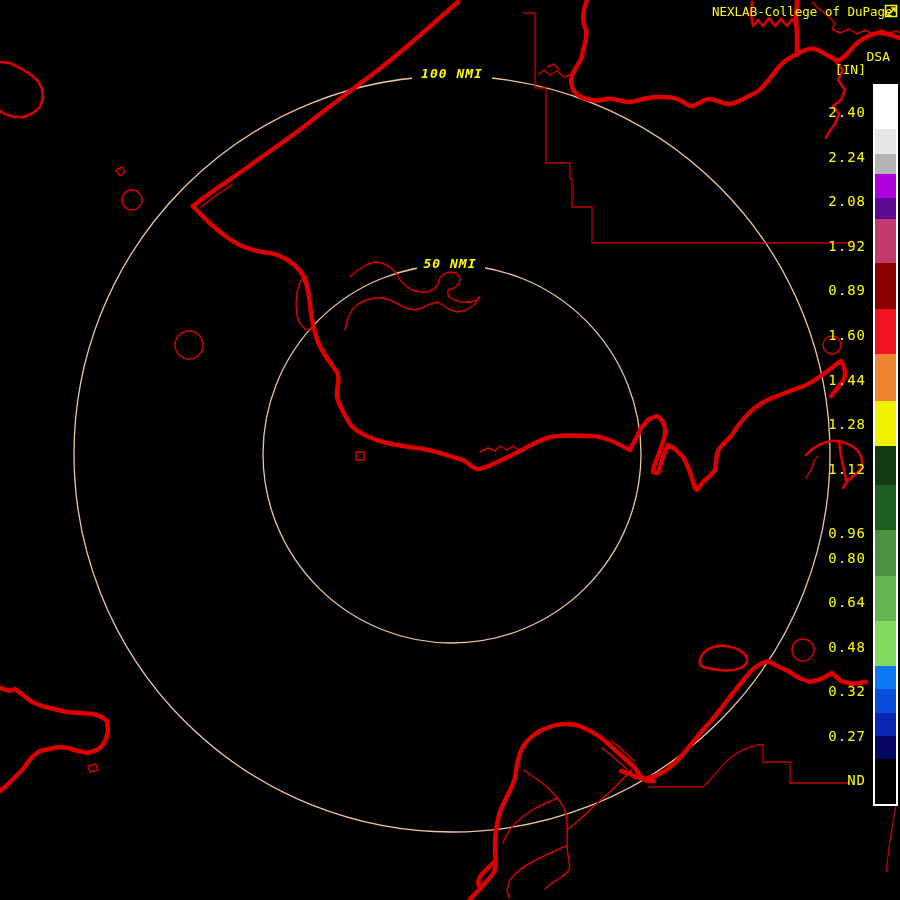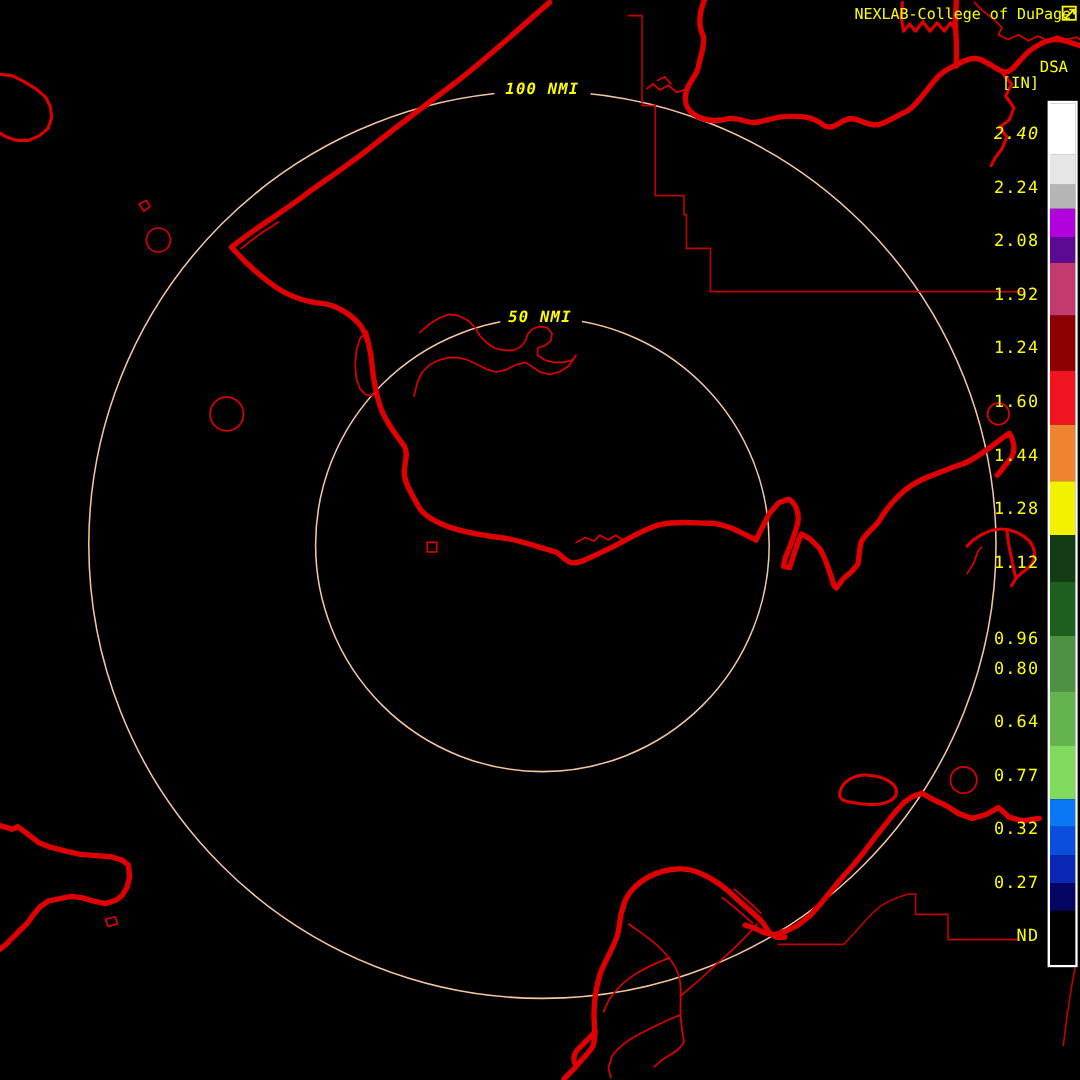--- a/index.html
+++ b/index.html
@@ -134,31 +134,31 @@
       <div class="cbseg" style="height: 46px; background: rgb(79, 145, 67);"></div>
       <div class="cbseg" style="height: 45px; background: rgb(99, 180, 79);"></div>
       <div class="cbseg" style="height: 45px; background: rgb(127, 218, 94);"></div>
       <div class="cbseg" style="height: 23px; background: rgb(10, 120, 245);"></div>
       <div class="cbseg" style="height: 24px; background: rgb(10, 79, 220);"></div>
       <div class="cbseg" style="height: 23px; background: rgb(10, 40, 180);"></div>
       <div class="cbseg" style="height: 23px; background: rgb(5, 5, 100);"></div>
       <div class="cbseg" style="height: 45px; background: rgb(0, 0, 0);"></div>
     </div>
   <div id="cblabels">
-      <div class="cblabel" style="top: 103px; font-style: italic;">2.40</div>
+      <div class="cblabel" style="top: 103px;">2.40</div>
       <div class="cblabel" style="top: 148px;">2.24</div>
       <div class="cblabel" style="top: 192px;">2.08</div>
       <div class="cblabel" style="top: 237px;">1.92</div>
-      <div class="cblabel" style="top: 281px;">1.24</div>
+      <div class="cblabel" style="top: 281px;">0.89</div>
       <div class="cblabel" style="top: 326px;">1.60</div>
       <div class="cblabel" style="top: 371px;">1.44</div>
       <div class="cblabel" style="top: 415px;">1.28</div>
       <div class="cblabel" style="top: 460px;">1.12</div>
       <div class="cblabel" style="top: 488px; margin-top: 36px;">0.96</div>
       <div class="cblabel" style="top: 549px;">0.80</div>
       <div class="cblabel" style="top: 593px; text-align: right;">0.64</div>
-      <div class="cblabel" style="top: 638px;">0.77</div>
+      <div class="cblabel" style="top: 638px;">0.48</div>
       <div class="cblabel" style="top: 682px;">0.32</div>
       <div class="cblabel" style="top: 727px;">0.27</div>
       <div class="cblabel" style="top: 771px; text-align: right;">ND</div>
     </div>
 
 </div>
 
 </body></html>

